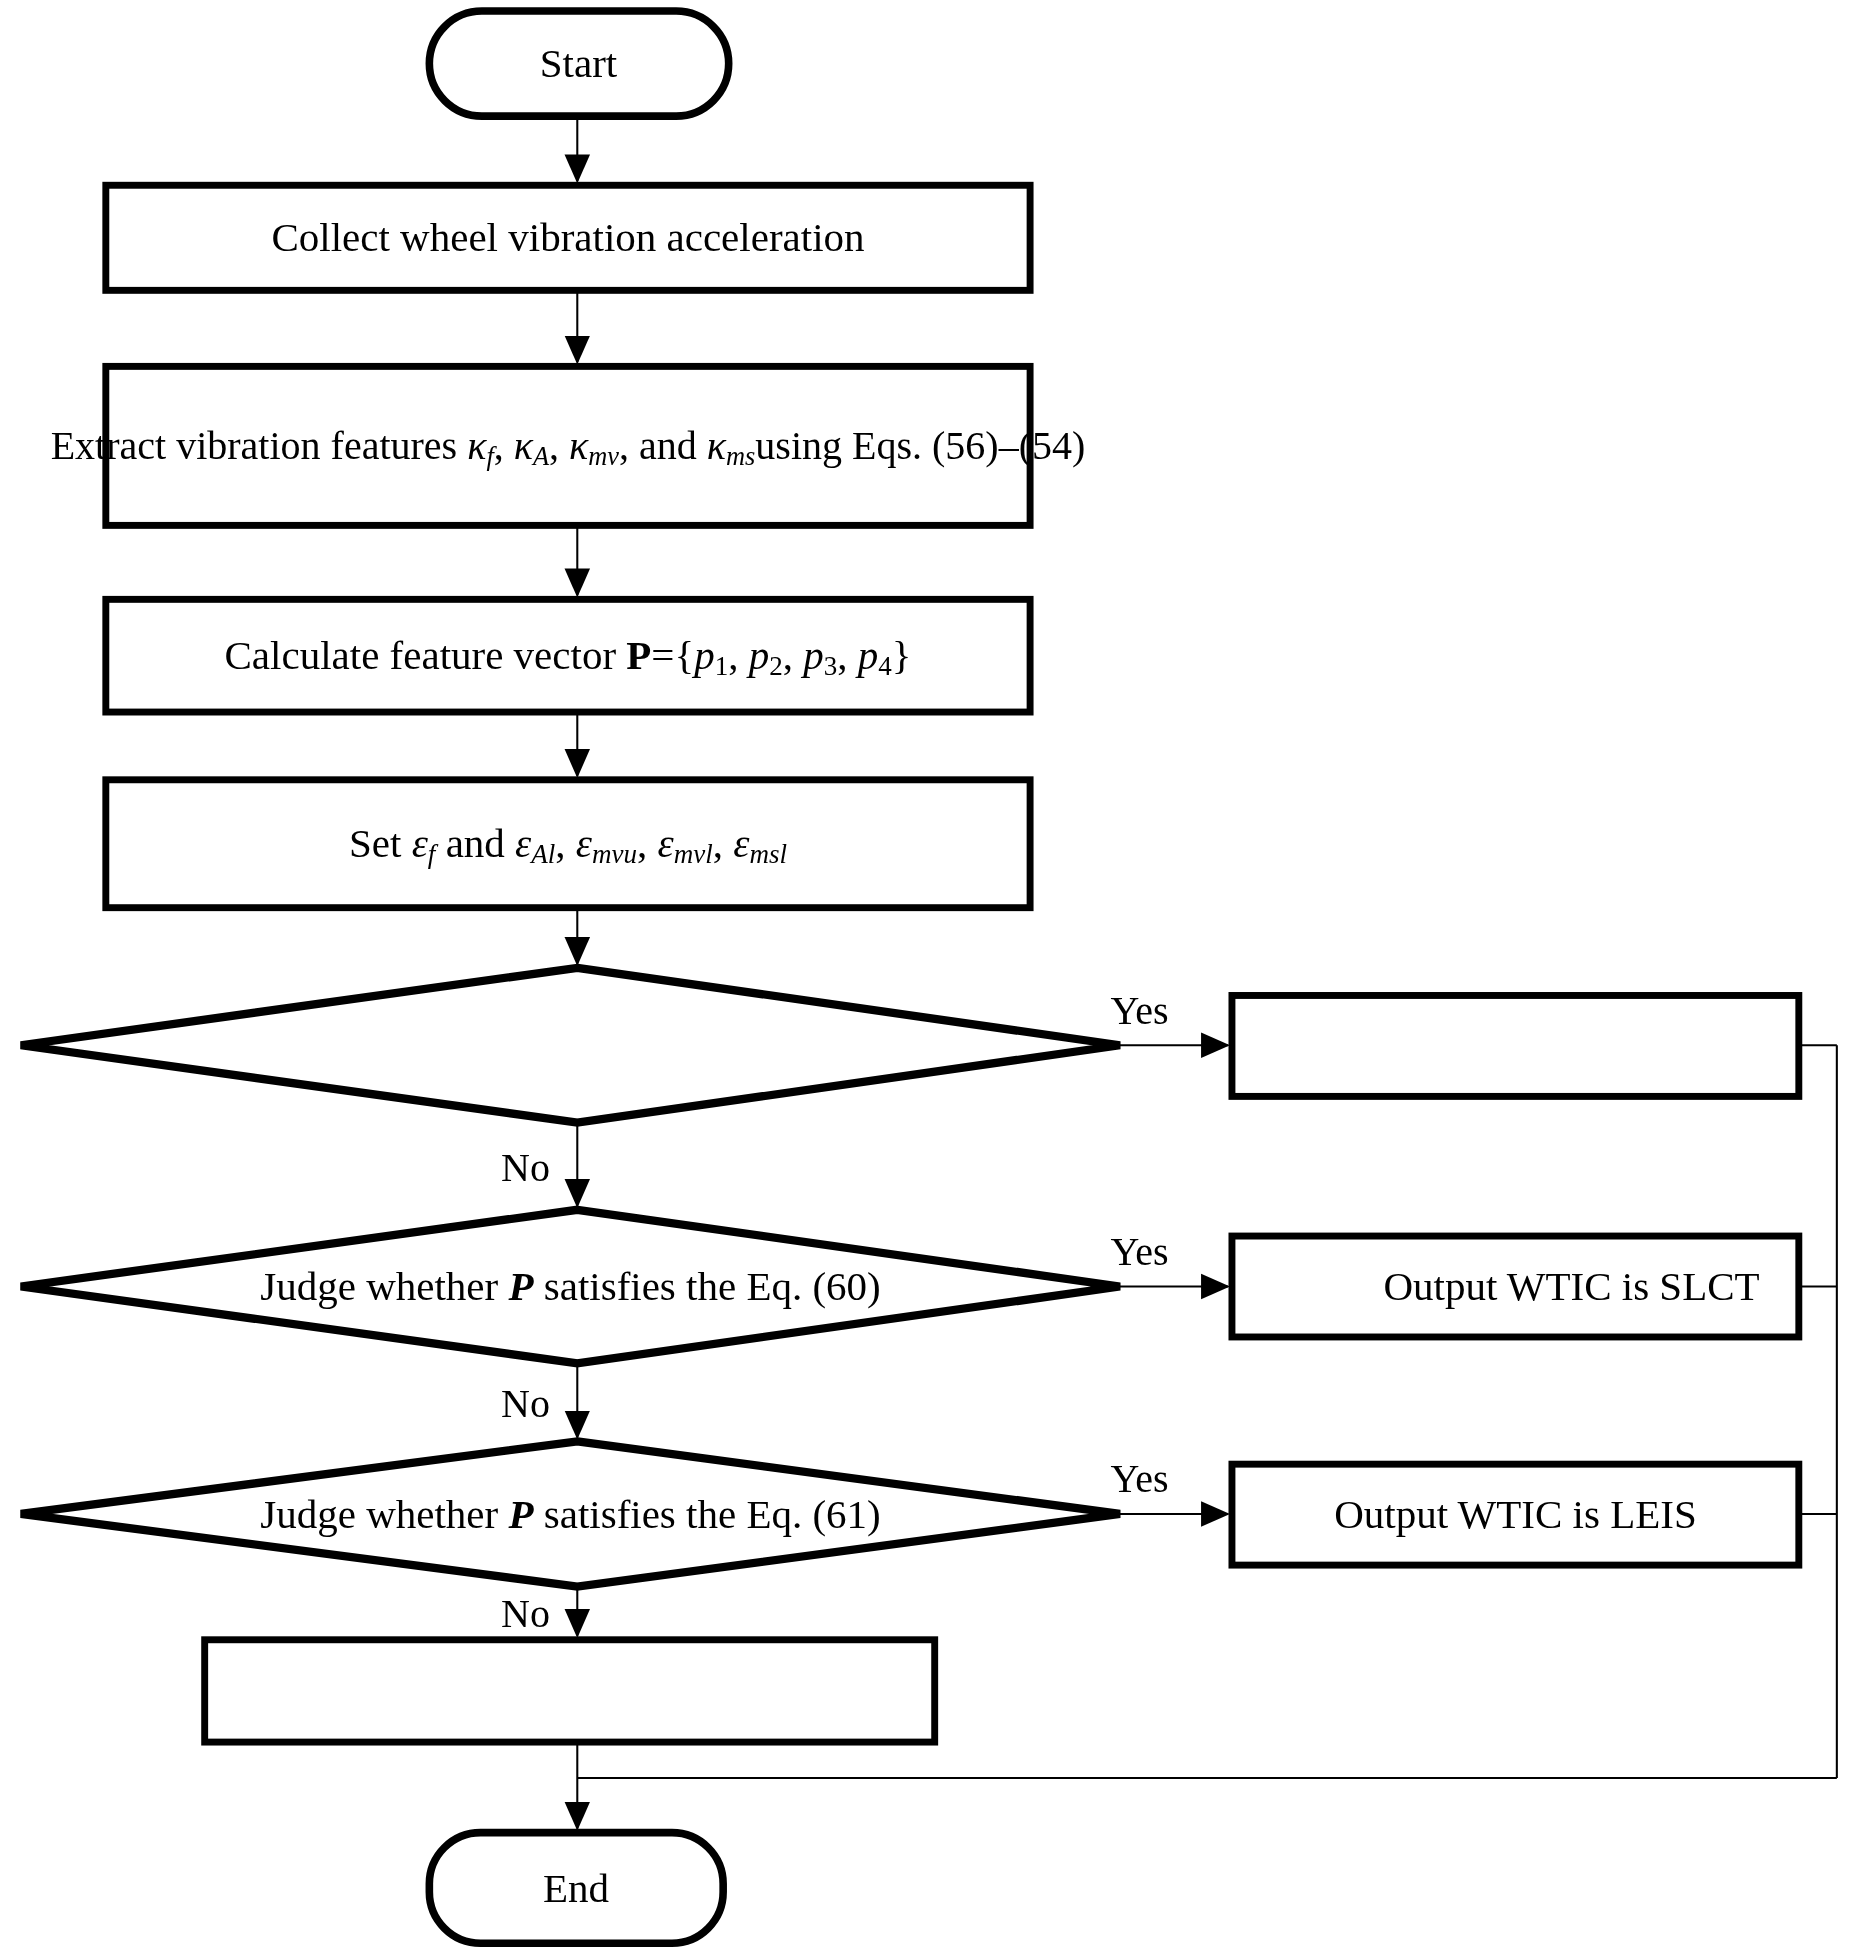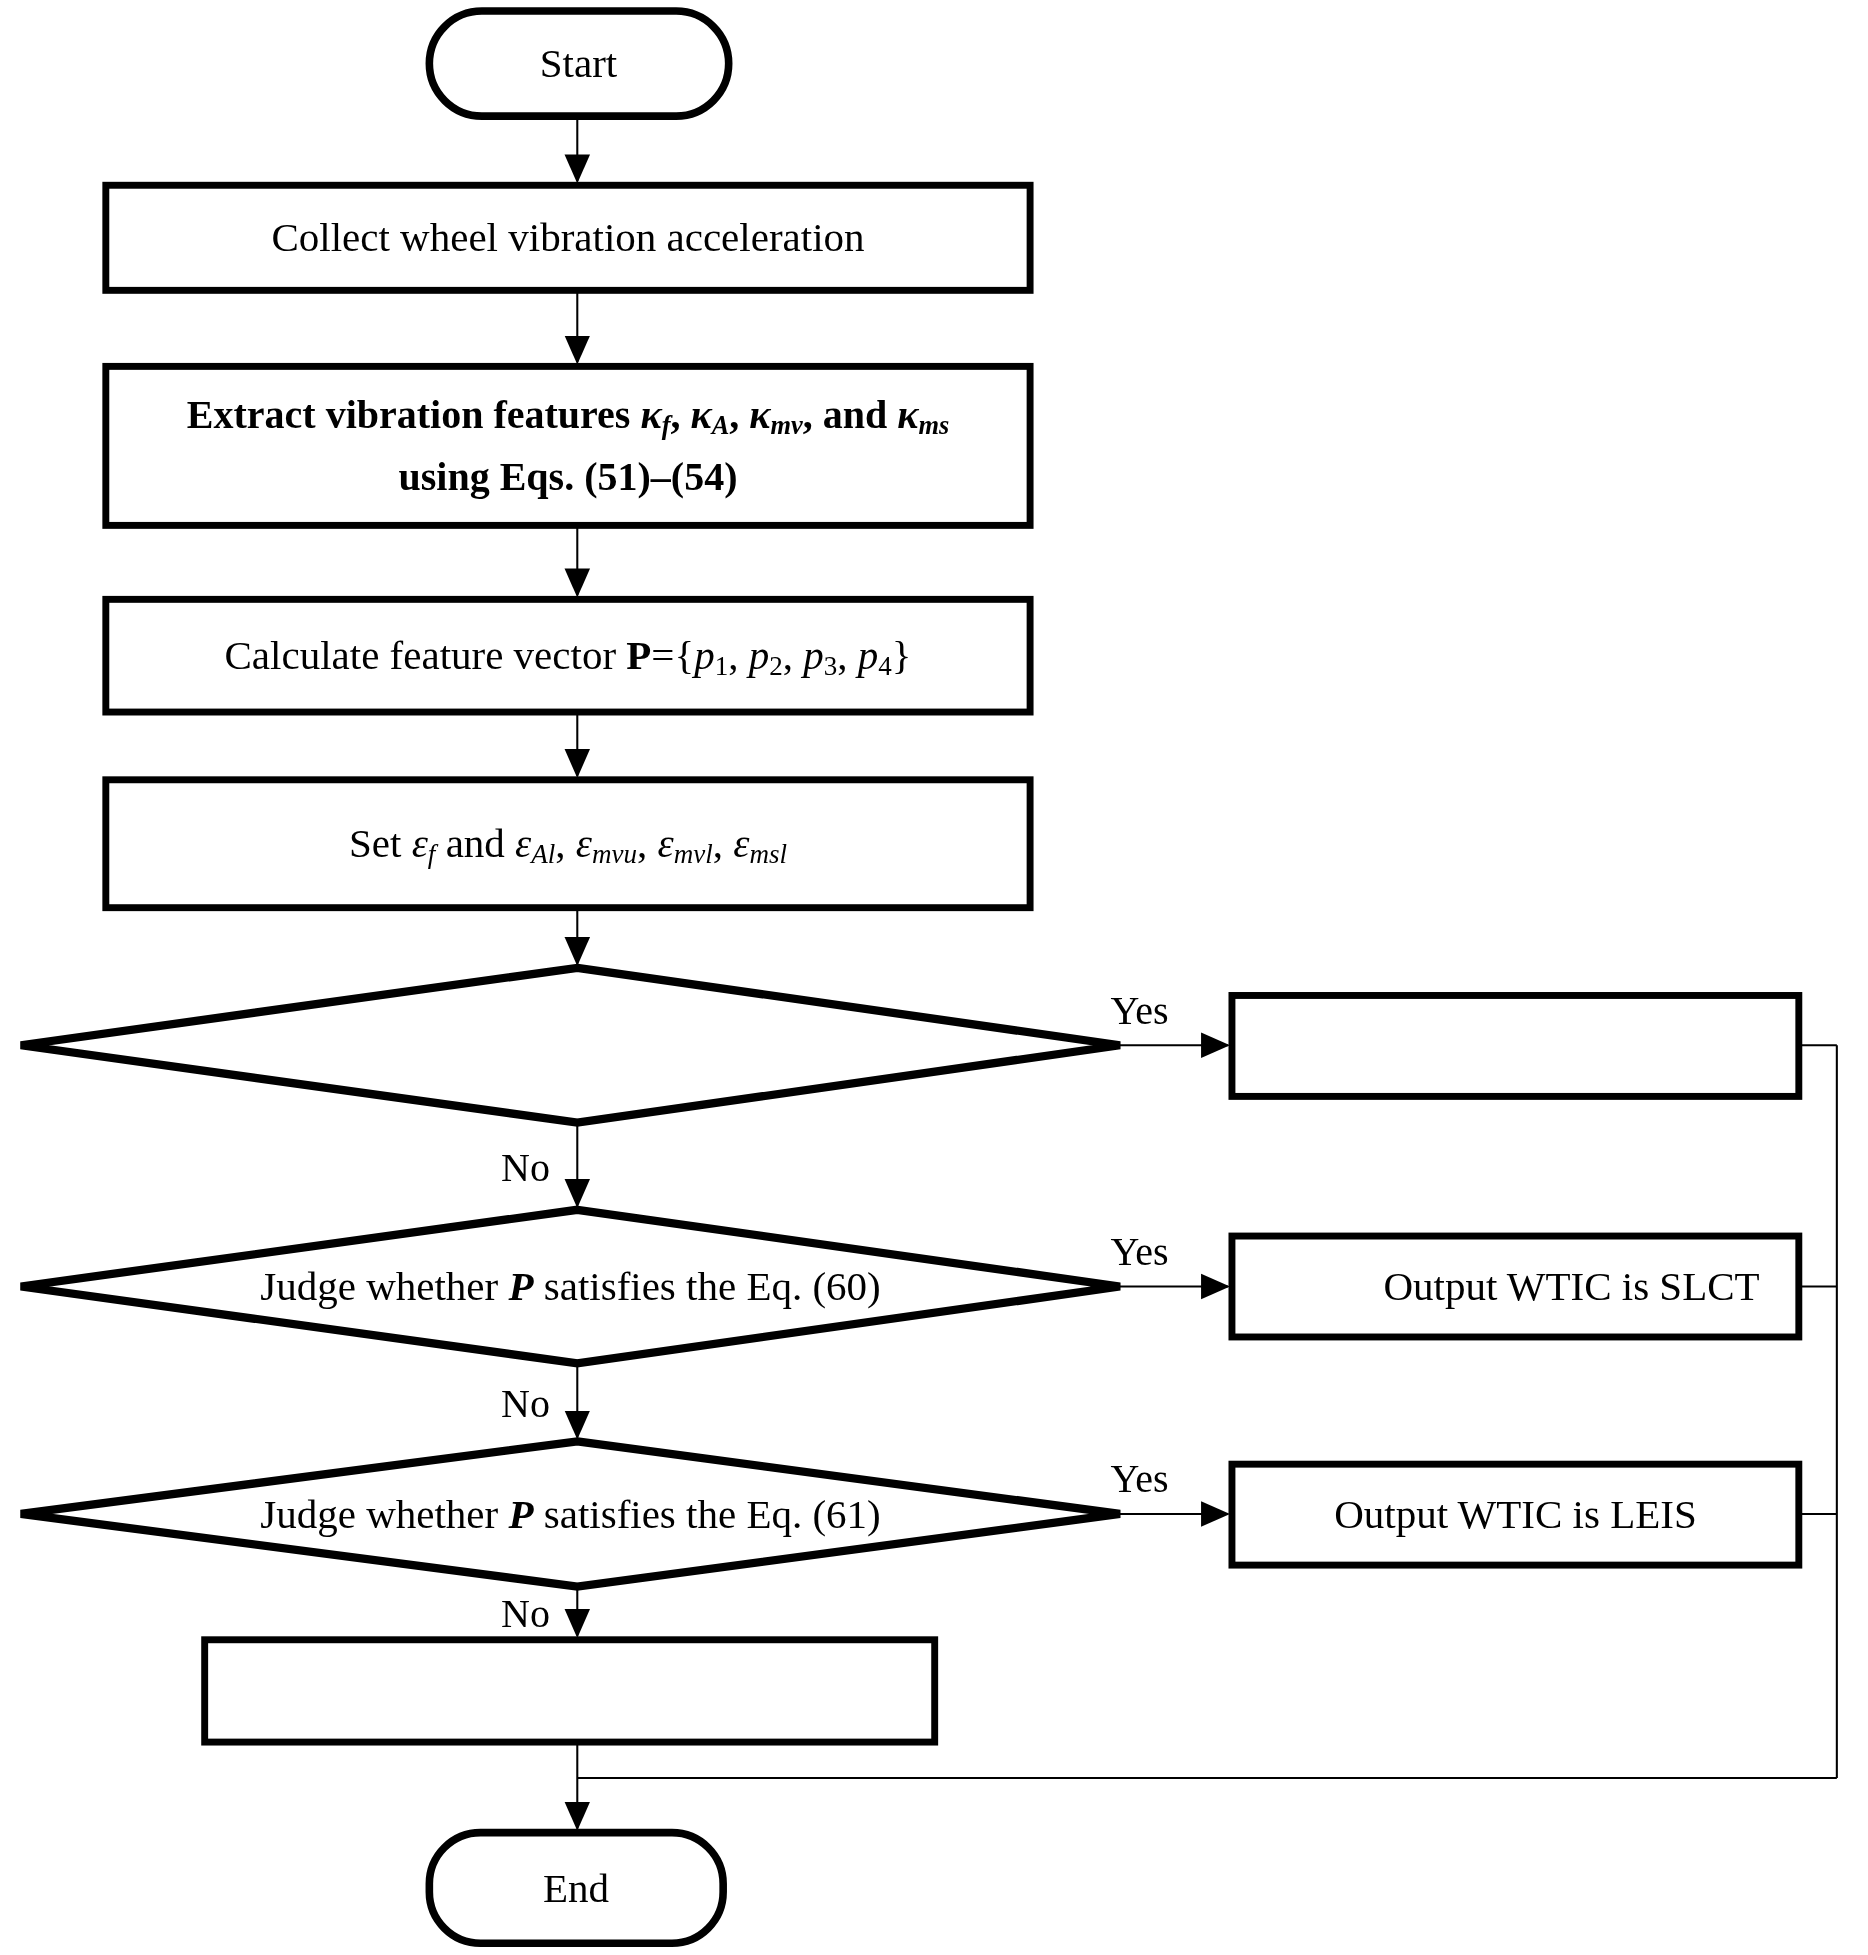--- a/index.html
+++ b/index.html
@@ -2,21 +2,21 @@
 <html style="font-size:11px"><head>
 <meta charset="utf-8">
 <style>
   html,body{margin:0;padding:0;background:#ffffff;}
   .canvas{position:relative;width:1868px;height:1955px;background:#ffffff;
           font-family:"Liberation Serif","DejaVu Serif",serif;color:#000;}
   .canvas svg{position:absolute;left:0;top:0;}
   .txt{position:absolute;display:flex;align-items:center;justify-content:center;
        text-align:center;font-size:41px;line-height:1.55;white-space:nowrap;}
   .txt.small{font-size:40px;}
-  .col{display:flex;flex-direction:column;align-items:center;justify-content:center;font-weight:bold;}
+  .col{display:flex;flex-direction:row;align-items:center;justify-content:center;}
   .it{font-style:italic;}
   .b{font-weight:bold;}
   .bi{font-weight:bold;font-style:italic;}
   .sb{font-size:0.66em;vertical-align:-0.22em;}
 </style>
 </head>
 <body>
 
 <div class="canvas">
 
@@ -70,21 +70,21 @@
   <div class="txt" style="left:429px;top:11px;width:299px;height:105px;">
     <span>Start</span>
   </div>
 
   <div class="txt" style="left:106px;top:185px;width:924px;height:105px;">
     <span>Collect wheel vibration acceleration</span>
   </div>
 
   <div class="txt col small" style="left:106px;top:366px;width:924px;height:159px;">
     <div><span>Extract vibration features </span><span class="it">κ</span><span class="it sb">f</span><span>, </span><span class="it">κ</span><span class="it sb">A</span><span>, </span><span class="it">κ</span><span class="it sb">mv</span><span>, and </span><span class="it">κ</span><span class="it sb">ms</span></div>
-    <div><span>using Eqs. (51)–(54)</span></div>
+    <div><span>using Eqs. (56)–(54)</span></div>
   </div>
 
   <div class="txt" style="left:106px;top:599px;width:924px;height:113px;">
     <span><span>Calculate feature vector </span><span class="b">P</span><span>={</span><span class="it">p</span><span class="sb">1</span><span>, </span><span class="it">p</span><span class="sb">2</span><span>, </span><span class="it">p</span><span class="sb">3</span><span>, </span><span class="it">p</span><span class="sb">4</span><span>}</span></span>
   </div>
 
   <div class="txt" style="left:106px;top:780px;width:924px;height:128px;">
     <span><span>Set </span><span class="it">ε</span><span class="it sb">f</span><span> and </span><span class="it">ε</span><span class="it sb">Al</span><span>, </span><span class="it">ε</span><span class="it sb">mvu</span><span>, </span><span class="it">ε</span><span class="it sb">mvl</span><span>, </span><span class="it">ε</span><span class="it sb">msl</span></span>
   </div>
 

